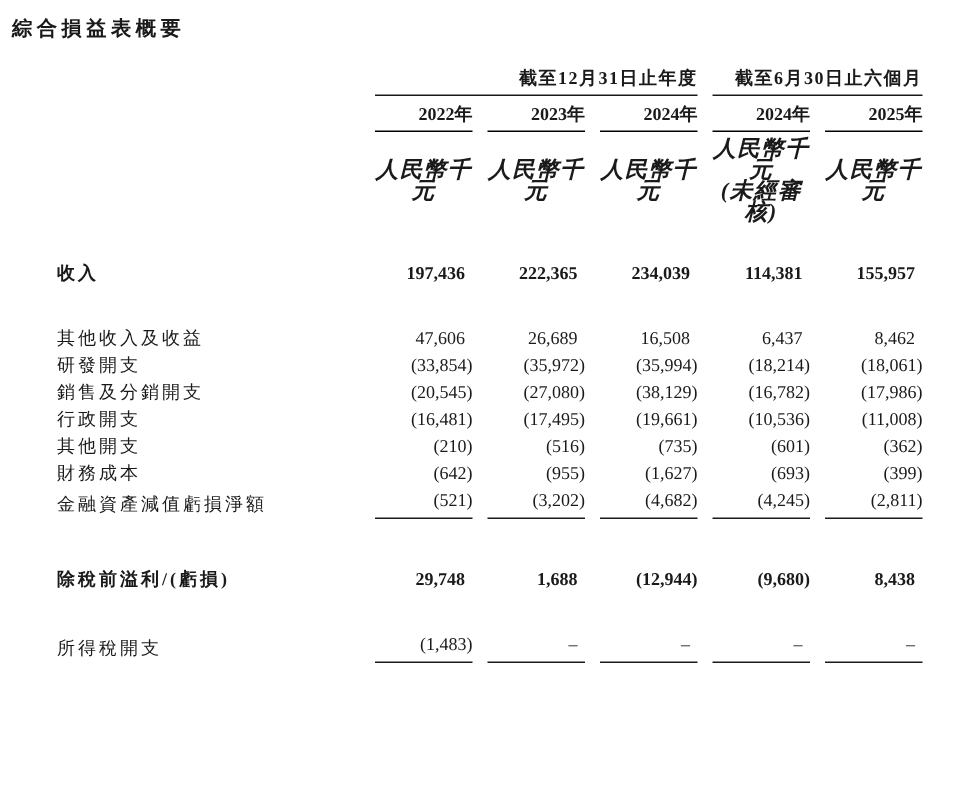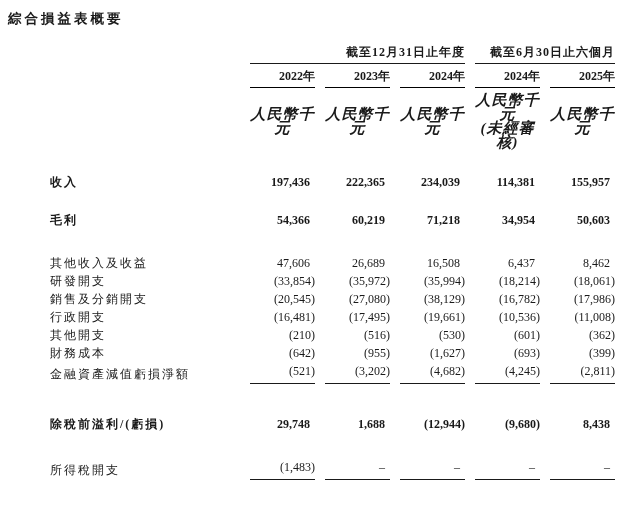--- a/index.html
+++ b/index.html
@@ -54,21 +54,21 @@
     font-style: italic;
     font-size: 15px;
     text-align: center;
     letter-spacing: 1px;
     line-height: 14px;
     font-weight: bold;
   }
   .note { min-height: 14px; }
   
   td.lbl { padding-left: 30px; }
-  td.lbl .cw { letter-spacing: 2px; white-space: nowrap; margin-left: 12px; }
+  td.lbl .cw { letter-spacing: 2px; white-space: nowrap; }
   td.num .cw { text-align: right; }
   tr.bold .cw { font-weight: bold; }
   .val.no-paren { padding-right: 5px; }
   tr.ul-single td.num .cw { border-bottom: 1px solid #1a1a1a; padding-bottom: 3px; }
   tr.ul-double td.num .cw {
     border-bottom: 2.5px solid #1a1a1a;
     padding-bottom: 3px;
     position: relative;
   }
   tr.ul-double td.num .cw::after {
@@ -164,40 +164,20 @@
           <td class="num">
             <span class="cw val no-paren">234,039</span>
           </td>
           <td class="num">
             <span class="cw val no-paren">114,381</span>
           </td>
           <td class="num">
             <span class="cw val no-paren">155,957</span>
           </td>
         </tr>
-        <tr class="bold gap-md">
-          <td class="lbl">
-            <span class="cw">毛利</span>
-          </td>
-          <td class="num">
-            <span class="cw val no-paren">54,366</span>
-          </td>
-          <td class="num">
-            <span class="cw val no-paren">60,219</span>
-          </td>
-          <td class="num">
-            <span class="cw val no-paren">71,218</span>
-          </td>
-          <td class="num">
-            <span class="cw val no-paren">34,954</span>
-          </td>
-          <td class="num">
-            <span class="cw val no-paren">50,603</span>
-          </td>
-        </tr>
         <tr class="gap-lg">
           <td class="lbl">
             <span class="cw">其他收入及收益</span>
           </td>
           <td class="num">
             <span class="cw val no-paren">47,606</span>
           </td>
           <td class="num">
             <span class="cw val no-paren">26,689</span>
           </td>
@@ -275,21 +255,21 @@
           <td class="lbl">
             <span class="cw">其他開支</span>
           </td>
           <td class="num">
             <span class="cw val">(210)</span>
           </td>
           <td class="num">
             <span class="cw val">(516)</span>
           </td>
           <td class="num">
-            <span class="cw val">(530)</span>
+            <span class="cw val">(735)</span>
           </td>
           <td class="num">
             <span class="cw val">(601)</span>
           </td>
           <td class="num">
             <span class="cw val">(362)</span>
           </td>
         </tr>
         <tr>
           <td class="lbl">

